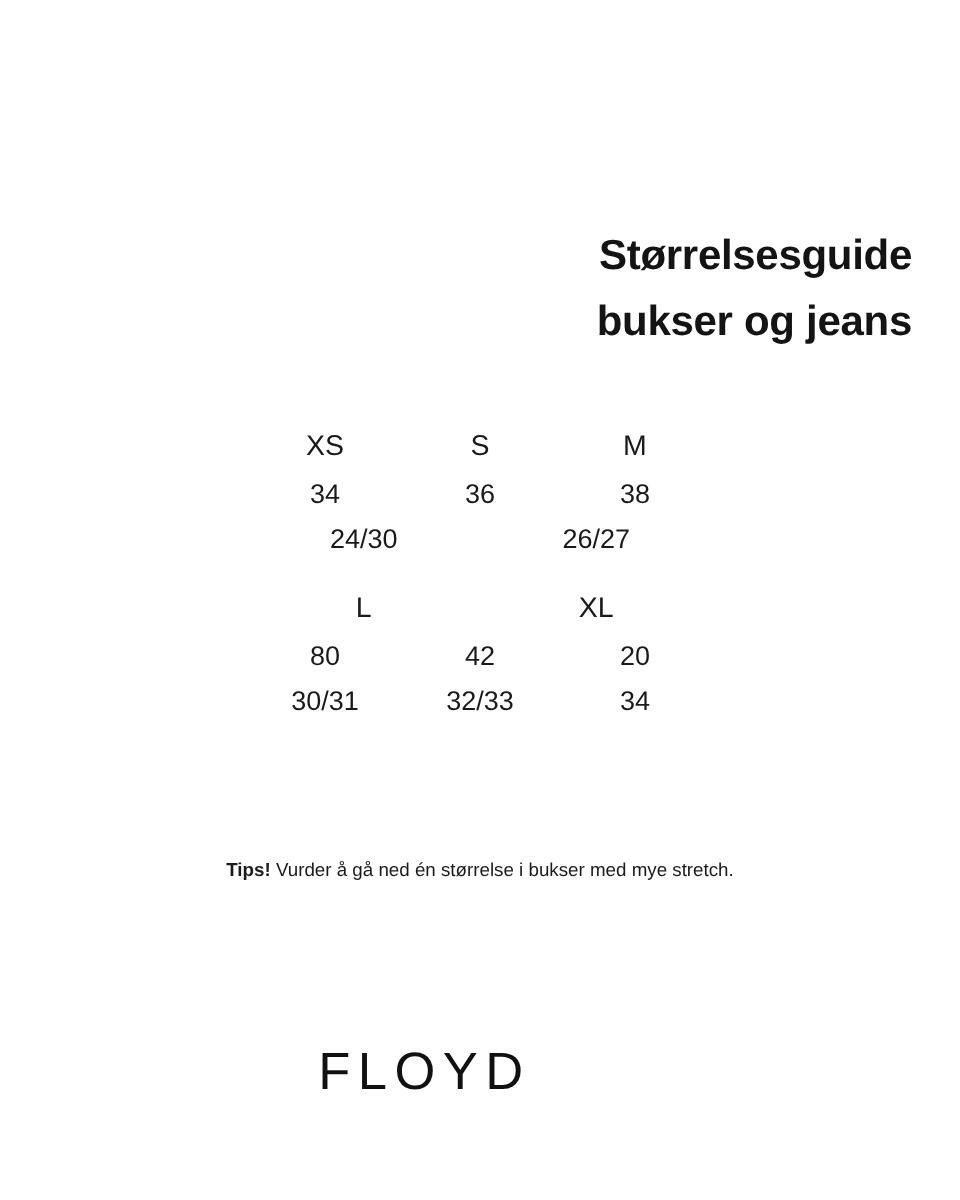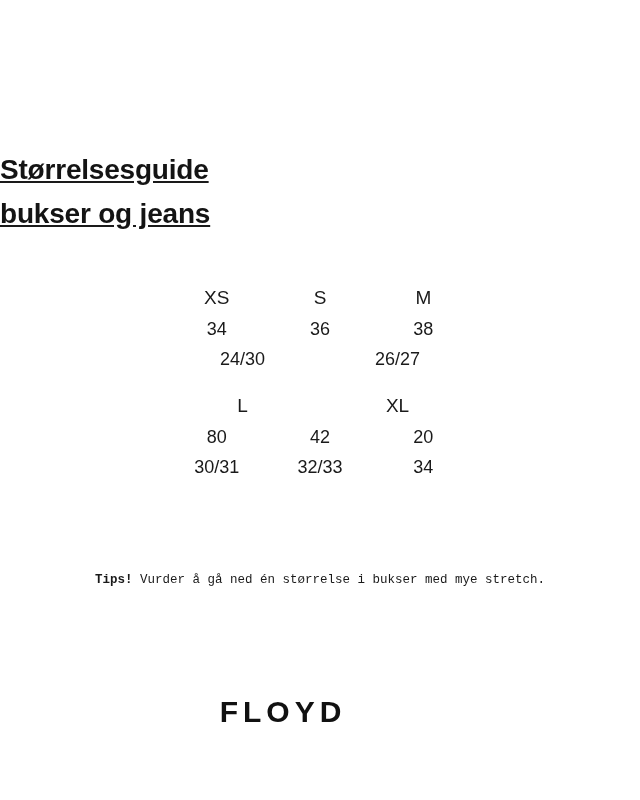--- a/index.html
+++ b/index.html
@@ -18,22 +18,21 @@
     position: relative;
     width: 640px;
     height: 800px;
     box-sizing: border-box;
   }
   .title-block {
     position: absolute;
     top: 148px;
     left: 0;
     width: 608px;
-    text-align: left;
-    text-decoration: underline;
+    text-align: right;
   }
   .title-line {
     font-size: 28px;
     font-weight: 700;
     letter-spacing: -0.2px;
     line-height: 44px;
     color: #141414;
   }
   .size-table {
     position: absolute;
@@ -67,33 +66,32 @@
   }
   .tips {
     position: absolute;
     top: 570px;
     left: 0;
     width: 640px;
     text-align: center;
     font-size: 12.5px;
     line-height: 20px;
     color: #1a1a1a;
-    font-family: Liberation Mono, monospace;
   }
   .tips b {
     font-weight: 700;
   }
   .brand {
     position: absolute;
     top: 695px;
     left: 0;
     width: 566px;
     text-align: center;
-    font-size: 30px;
-    font-weight: 700;
+    font-size: 35px;
+    font-weight: 400;
     letter-spacing: 5px;
     color: #111111;
   }
 </style>
 </head>
 <body>
 
 <div class="page">
 
   <div class="title-block">

